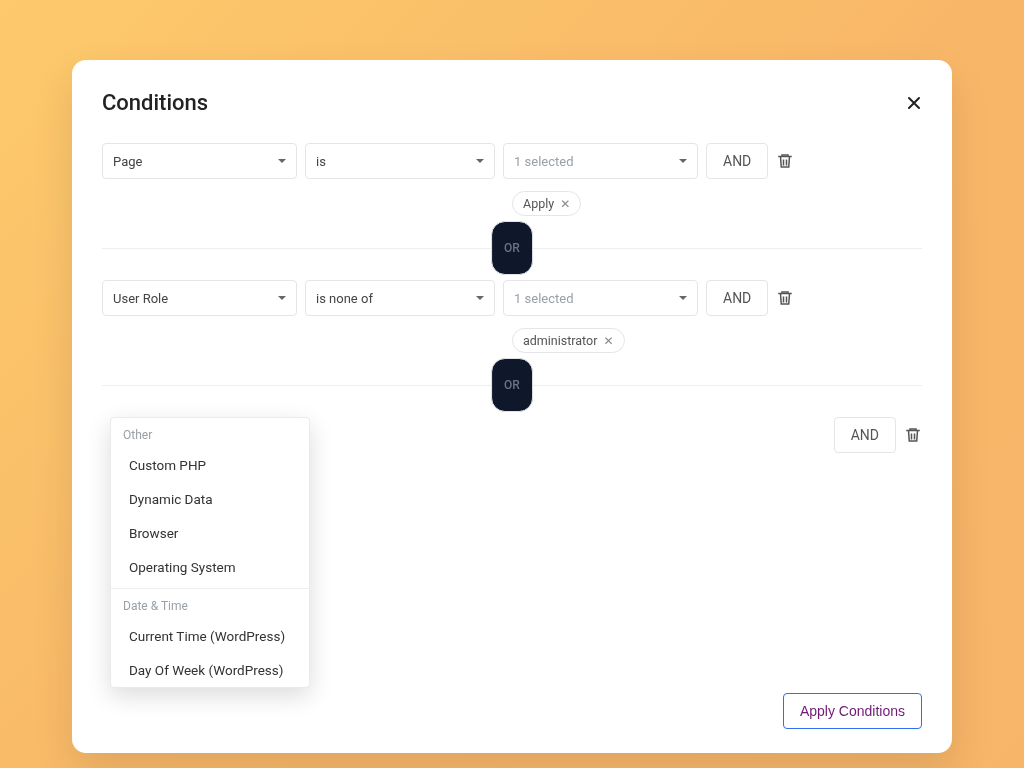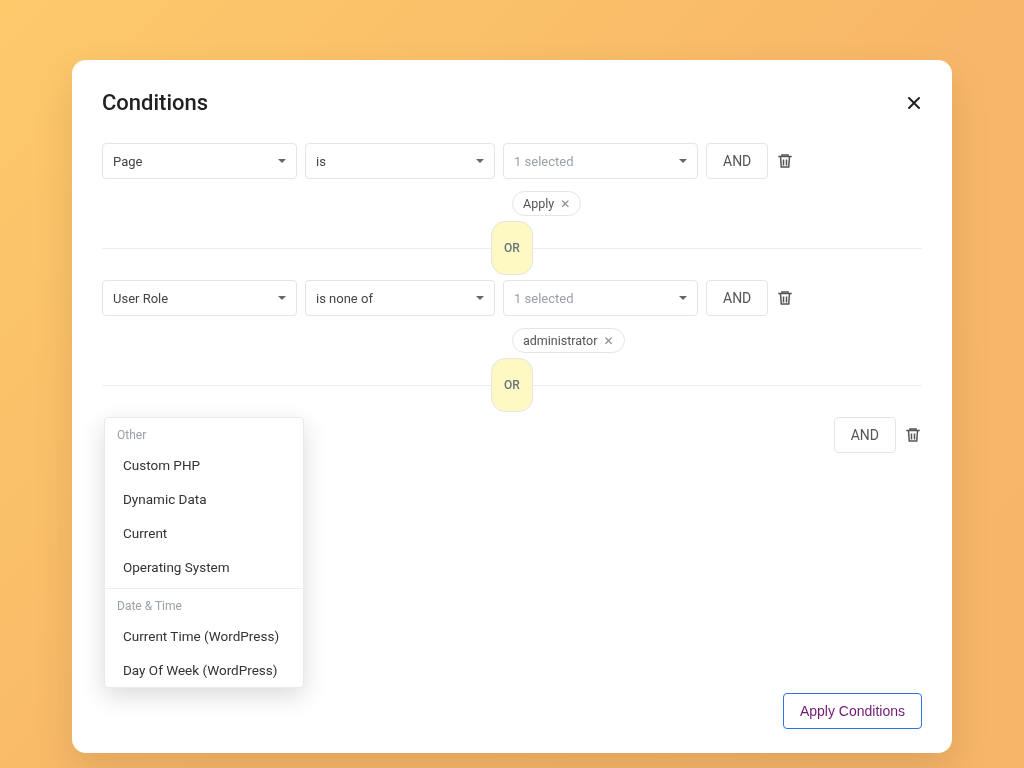--- a/index.html
+++ b/index.html
@@ -69,33 +69,33 @@
   .chip .x { cursor: pointer; color: #888; font-size: 12px; line-height: 1; }
 
   .divider {
     position: relative; height: 28px; margin: 18px 0;
   }
   .divider::before {
     content: ""; position: absolute; left: 0; right: 0; top: 50%; height: 1px; background: #eceef1;
   }
   .or-pill {
     position: absolute; left: 50%; top: 50%; transform: translate(-50%, -50%);
-    background: #fef9c3; border: 1px solid #e3e5e8; border-radius: 14px;
+    background: #0f172a; border: 1px solid #e3e5e8; border-radius: 14px;
     padding: 19px 12px; font-size: 12px; color: #6b7280; font-weight: 500;
   }
   .block3 {
     position: relative;
     display: flex;
     align-items: center;
     gap: 8px;
   }
   .block3 .spacer { flex: 1; }
 
   .dropdown {
-    position: absolute; left: 2px; top: 0;
+    position: absolute; left: 8px; top: 0;
     width: 200px; max-height: 290px;
     background: #fff; border: 1px solid #e8eaed; border-radius: 4px;
     box-shadow: 0 8px 24px rgba(0,0,0,0.14);
     overflow: hidden;
     z-index: 5;
   }
   .dropdown .inner { max-height: 290px; overflow-y: auto; }
   .group-label { font-size: 12px; color: #9aa0a8; padding: 10px 12px 6px 12px; }
   .dd-item { font-size: 13.5px; color: #333; padding: 9px 14px 9px 18px; cursor: pointer; }
   .group-sep { height: 1px; background: #eceef1; margin: 4px 0 0 0; }
@@ -196,21 +196,21 @@
   <div class="divider">
     <span class="or-pill">OR</span>
   </div>
 
   <div class="block3">
     <div class="dropdown">
       <div class="inner">
         <div class="group-label">Other</div>
         <div class="dd-item">Custom PHP</div>
         <div class="dd-item">Dynamic Data</div>
-        <div class="dd-item">Current</div>
+        <div class="dd-item">Browser</div>
         <div class="dd-item">Operating System</div>
         <div class="group-sep"></div>
         <div class="group-label">Date &amp; Time</div>
         <div class="dd-item">Current Time (WordPress)</div>
         <div class="dd-item">Day Of Week (WordPress)</div>
       </div>
     </div>
     <div class="spacer"></div>
     <div class="and-btn">
       <span>AND</span>

